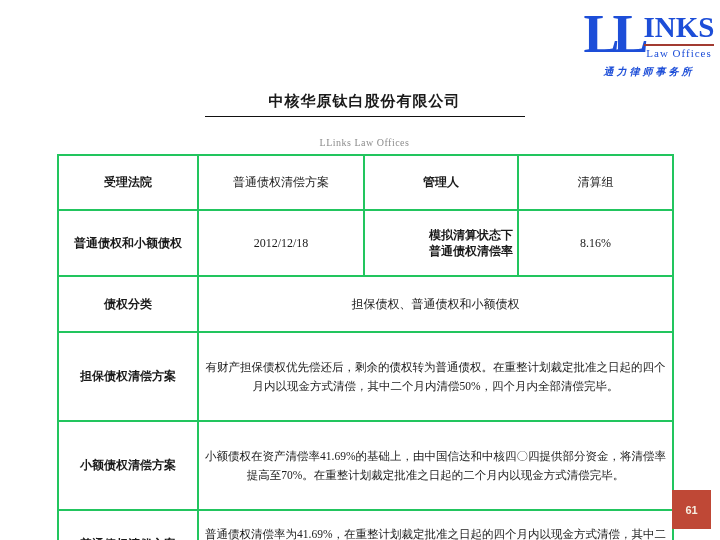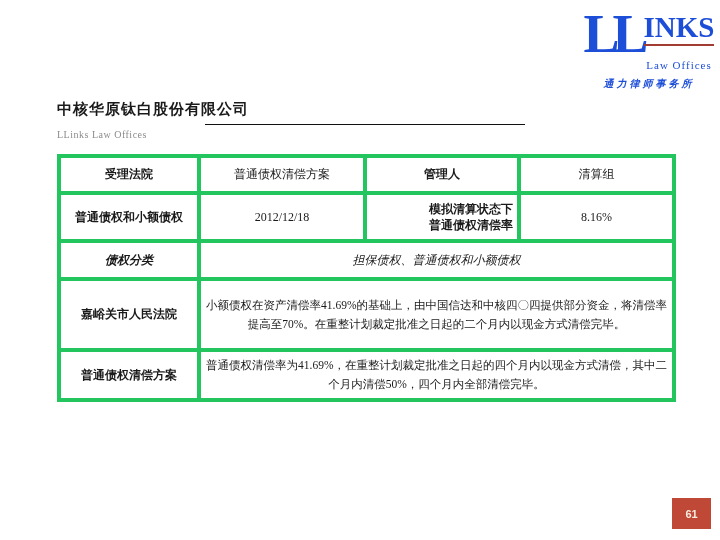--- a/index.html
+++ b/index.html
@@ -7,53 +7,53 @@
     width:720px;height:540px;background:#ffffff;position:relative;overflow:hidden;
     font-family:"Liberation Serif","DejaVu Serif",serif;color:#1a1a1a;
   }
 
   
   .logo{position:absolute;top:12px;right:12px;width:118px;color:#1d4ed8;text-align:center;}
   .logo-top{display:flex;align-items:flex-start;justify-content:center;}
   .logo-ll{font-size:54px;line-height:0.82;letter-spacing:-7px;font-weight:bold;}
   .logo-right{display:flex;flex-direction:column;margin-left:2px;padding-top:1px;}
   .logo-inks{font-size:29px;line-height:1;font-weight:bold;letter-spacing:0;}
-  .logo-law{font-size:11px;line-height:1.1;border-top:2px solid #A23B31;margin-top:2px;padding-top:13px;letter-spacing:1px;white-space:nowrap;}
+  .logo-law{font-size:11px;line-height:1.1;border-top:2px solid #A23B31;margin-top:2px;padding-top:1px;letter-spacing:1px;white-space:nowrap;}
   .logo-cn{font-size:10px;letter-spacing:3px;margin-top:6px;font-style:italic;font-weight:bold;white-space:nowrap;}
 
   
-  .titleblock{position:absolute;left:57px;top:100px;width:615px;text-align:left;}
+  .titleblock{position:absolute;left:57px;top:92px;width:615px;text-align:center;}
   .title{font-size:15px;font-weight:bold;letter-spacing:1px;}
   .title-rule{width:320px;margin:5px auto 0;border-top:1.5px solid #111;height:0;}
-  .subtitle{margin-top:4px;font-size:10px;color:#8C8C8C;letter-spacing:0.5px;}
+  .subtitle{margin-top:20px;font-size:10px;color:#8C8C8C;letter-spacing:0.5px;}
 
   
   table.t{
     position:absolute;left:57px;top:154px;width:615px;
     border-collapse:collapse;table-layout:fixed;
     font-size:12px;
   }
   table.t td{
-    border:4px solid #22c55e;vertical-align:middle;text-align:center;
-    padding:2px 4px;overflow:hidden;
+    border:2px solid #22c55e;vertical-align:middle;text-align:center;
+    padding:12px 4px;overflow:hidden;
   }
   td.lbl{font-weight:bold;}
   td.para{text-align:left;font-size:11.5px;line-height:1.62;padding:3px 9px;}
   .two-line{line-height:1.35;font-weight:bold;text-align:right;}
   tr.r1 td{height:29px;}
   tr.r2 td{height:35px;}
   tr.r3 td{height:40px;}
-  tr.r4 td{height:30px;font-style:italic;}
+  tr.r4 td{height:30px;}
   tr.r5 td{height:63px;}
   tr.r6 td{height:63px;}
   tr.r7 td{height:42px;}
 
   
   .pagenum{
-    position:absolute;right:9px;bottom:11px;width:39px;height:31px;
+    position:absolute;right:9px;bottom:11px;width:39px;height:39px;
     background:#BF4836;color:#F6EDE0;font-size:11px;font-weight:bold;
     display:flex;align-items:center;justify-content:center;
     font-family:"Liberation Sans","DejaVu Sans",sans-serif;
   }
 </style>
 </head>
 <body>
 
 <div class="slide">
 
@@ -94,22 +94,26 @@
         <td>
           <div class="two-line">模拟清算状态下</div>
           <div class="two-line">普通债权清偿率</div>
         </td>
         <td>8.16%</td>
       </tr>
       <tr class="r4">
         <td class="lbl">债权分类</td>
         <td colspan="3">担保债权、普通债权和小额债权</td>
       </tr>
+      <tr class="r5">
+        <td class="lbl">担保债权清偿方案</td>
+        <td colspan="3" class="para">有财产担保债权优先偿还后，剩余的债权转为普通债权。在重整计划裁定批准之日起的四个月内以现金方式清偿，其中二个月内清偿50%，四个月内全部清偿完毕。</td>
+      </tr>
       <tr class="r6">
-        <td class="lbl">嘉峪关市人民法院</td>
+        <td class="lbl">小额债权清偿方案</td>
         <td colspan="3" class="para">小额债权在资产清偿率41.69%的基础上，由中国信达和中核四〇四提供部分资金，将清偿率提高至70%。在重整计划裁定批准之日起的二个月内以现金方式清偿完毕。</td>
       </tr>
       <tr class="r7">
         <td class="lbl">普通债权清偿方案</td>
         <td colspan="3" class="para">普通债权清偿率为41.69%，在重整计划裁定批准之日起的四个月内以现金方式清偿，其中二个月内清偿50%，四个月内全部清偿完毕。</td>
       </tr>
     </tbody>
   </table>
 
   <div class="pagenum">

